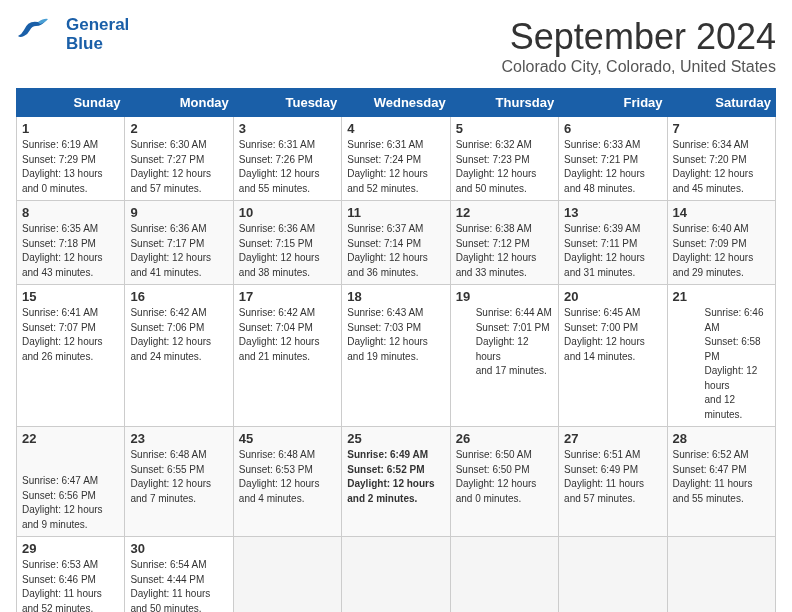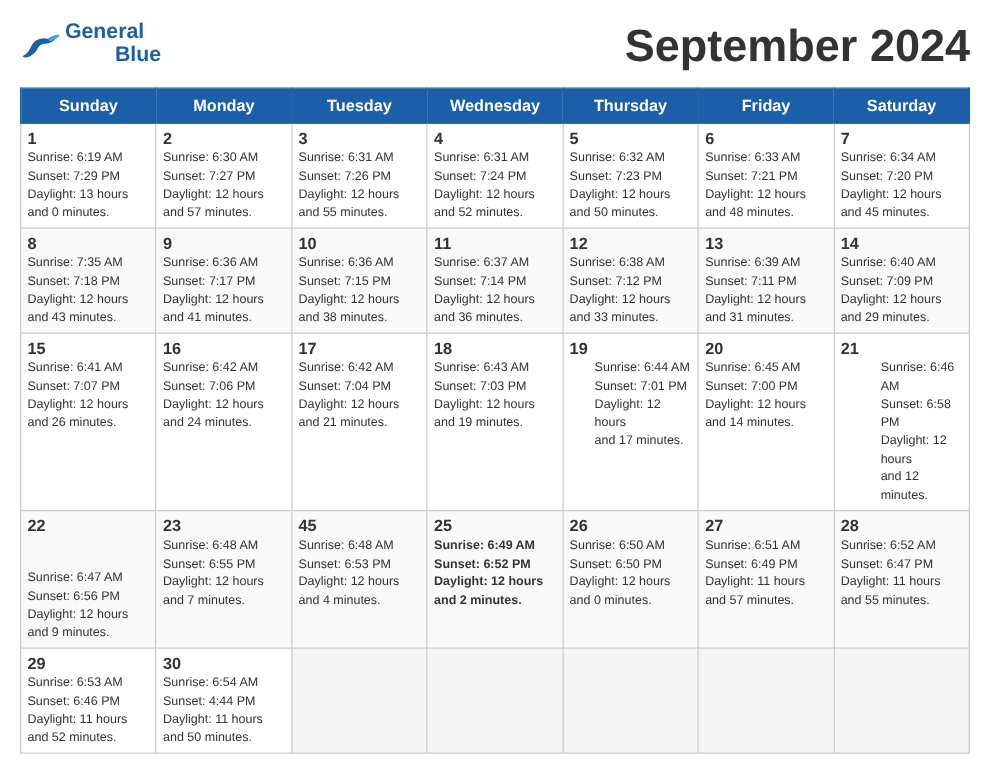--- a/index.html
+++ b/index.html
@@ -11,51 +11,51 @@
       padding: 16px;
     }
     .header-section {
       display: flex;
       justify-content: space-between;
       align-items: flex-start;
       margin-bottom: 12px;
     }
     .logo {
       display: flex;
-      align-items: flex-end;
-      gap: 4px;
+      align-items: flex-start;
+      gap: 18px;
     }
     .logo-bird {
       width: 32px;
       height: 28px;
     }
     .title-section {
       text-align: right;
     }
     .month-title {
       font-size: 36px;
-      font-weight: bold;
+      font-weight: normal;
       color: #333;
     }
     .location-title {
       font-size: 16px;
       color: #555;
     }
     table {
       width: 100%;
       border-collapse: collapse;
       table-layout: fixed;
     }
     th {
       background-color: #1a5fa8;
       color: #fff;
       font-size: 13px;
       font-weight: bold;
       padding: 6px 4px;
-      text-align: center;
+      text-align: right;
       border: 1px solid #1a5fa8;
     }
     td {
       border: 1px solid #ccc;
       vertical-align: top;
       padding: 4px 5px;
       font-size: 10.5px;
       color: #333;
       height: 80px;
       background: #fff;
@@ -82,25 +82,26 @@
 <body>
 
 <div class="header-section">
   <div class="logo">
     <svg class="logo-bird" viewBox="0 0 32 28">
       <path d="M8,14 Q12,4 22,6 Q28,7 30,4 Q26,10 20,10 Q16,10 14,14 Q12,18 8,20 Q4,22 2,20 Q6,18 8,14Z" fill="#1a5fa8"></path>
       <path d="M22,6 Q28,2 32,3 Q29,7 24,8Z" fill="#4a9fd4"></path>
     </svg>
     <div>
       <div style="font-size:17px;font-weight:bold;color:#333;line-height:1.1;"><span style="color:#1a5fa8;">General</span></div>
-      <div style="font-size:17px;font-weight:bold;color:#1a5fa8;line-height:1.1;margin-left:40px;">Blue</div>
+      <div style="font-size:17px;font-weight:bold;color:#1a5fa8;line-height:1.1;">Blue</div>
     </div>
   </div>
   <div class="title-section">
     <div class="month-title">September 2024</div>
+    <div class="location-title">Colorado City, Colorado, United States</div>
   </div>
 </div>
 
 <table>
   <thead>
     <tr>
     <th>Sunday</th>
         <th>Monday</th>
         <th>Tuesday</th>
         <th>Wednesday</th>
@@ -157,21 +158,21 @@
           <span class="day-number">7</span>
           <div class="day-info" style="white-space: pre-line;">Sunrise: 6:34 AM
 Sunset: 7:20 PM
 Daylight: 12 hours
 and 45 minutes.</div>
         </td>
       </tr>
       <tr>
         <td>
           <span class="day-number">8</span>
-          <div class="day-info" style="white-space: pre-line;">Sunrise: 7:35 AM
+          <div class="day-info" style="white-space: pre-line;">Sunrise: 6:35 AM
 Sunset: 7:18 PM
 Daylight: 12 hours
 and 43 minutes.</div>
         </td>
         <td>
           <span class="day-number">9</span>
           <div class="day-info" style="white-space: pre-line;">Sunrise: 6:36 AM
 Sunset: 7:17 PM
 Daylight: 12 hours
 and 41 minutes.</div>

